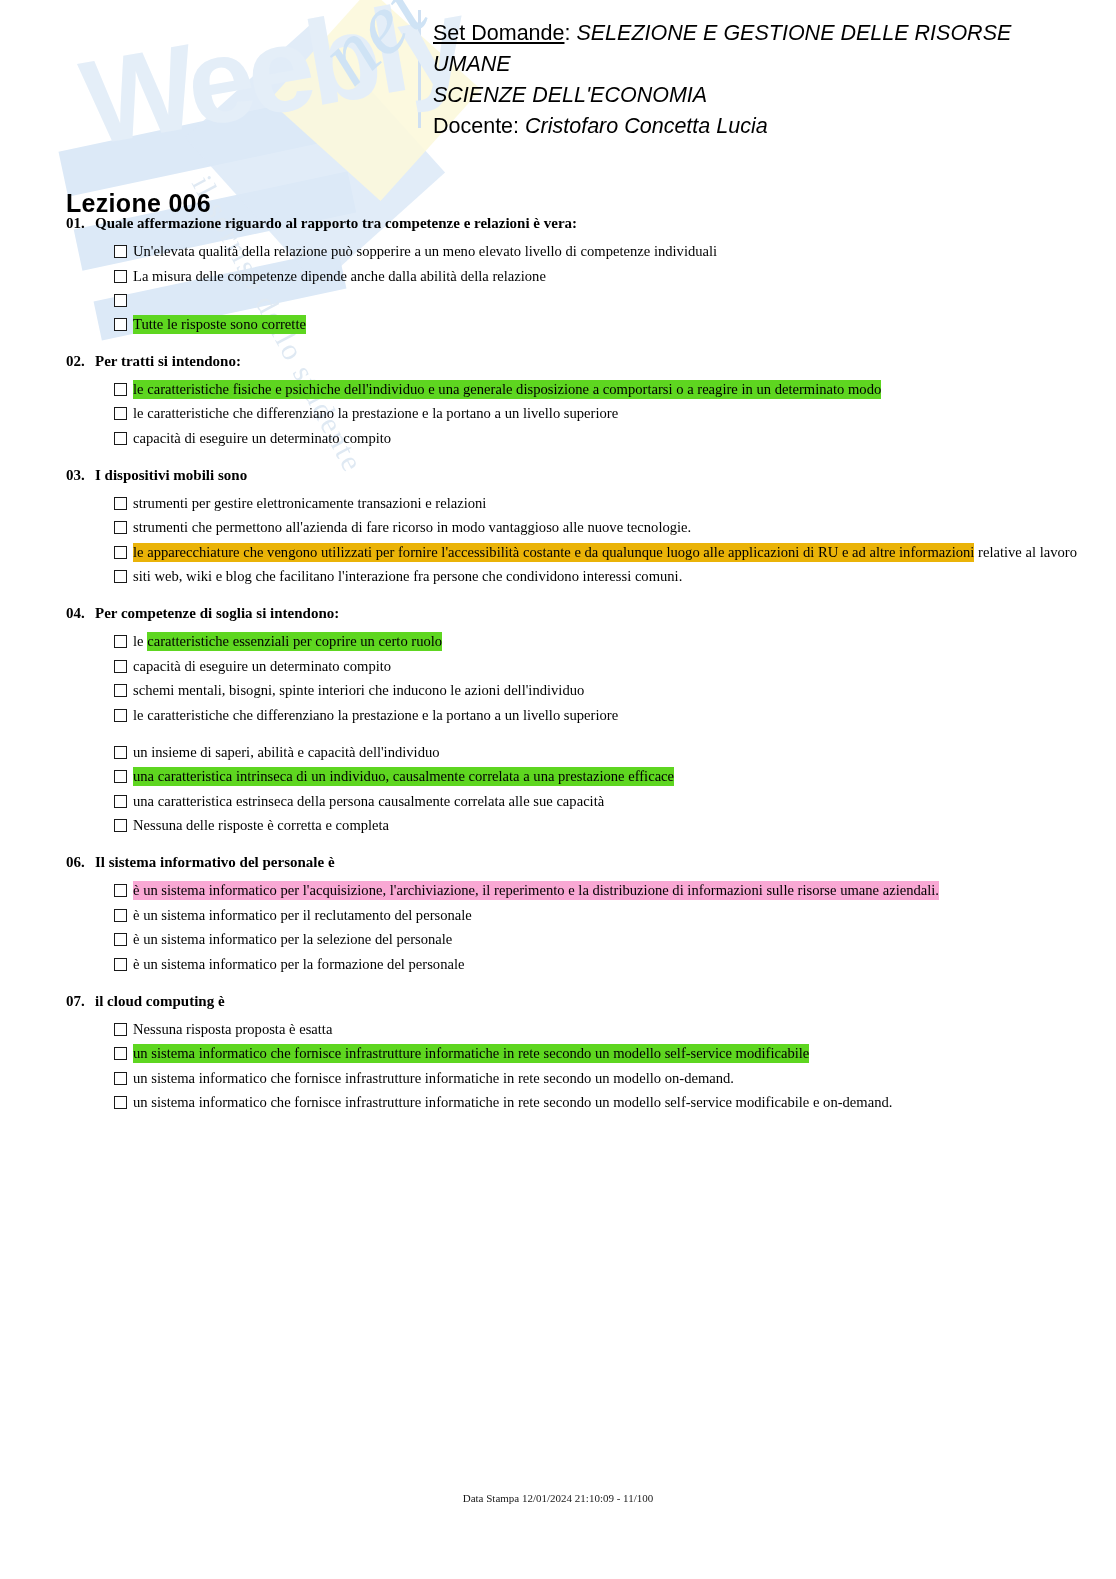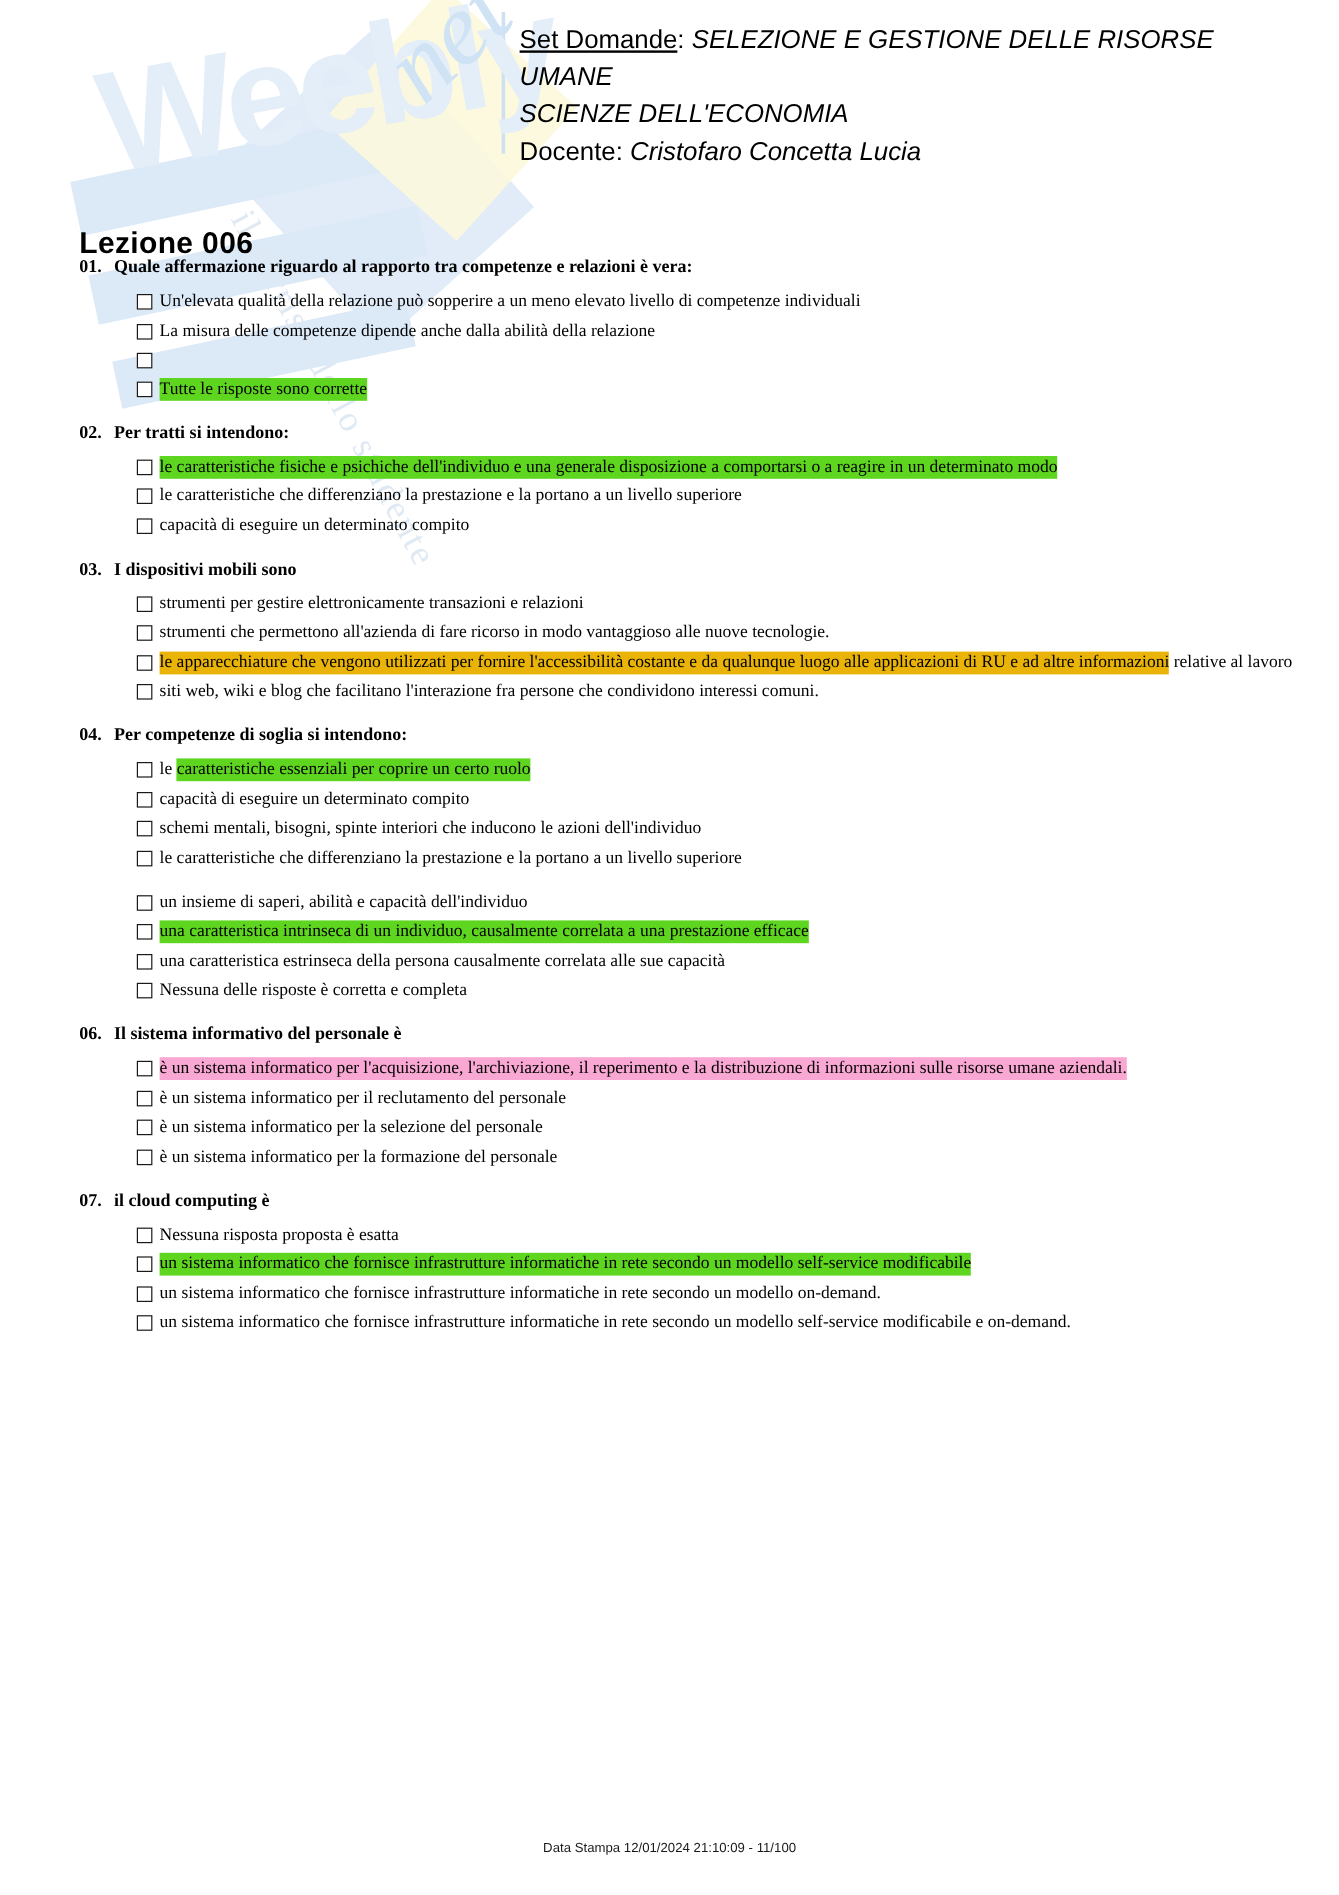--- a/index.html
+++ b/index.html
@@ -163,24 +163,24 @@
   }
   .hl {
     background: #5ed620;
     padding: 1px 0 2px 0;
   }
 
   
   .footer {
     position: absolute;
     left: 0;
-    top: 1534px;
+    top: 1492px;
     width: 1116px;
     text-align: center;
-    font-family: Liberation Sans, sans-serif;
+    font-family: Liberation Serif, serif;
     font-size: 11px;
     color: #1a1a1a;
   }
 </style>
 </head>
 <body>
 
 <div id="watermark">
   <div class="wm-shape wm-band" style="left:60px; top:120px; width:300px; height:46px; transform:rotate(-12deg);"></div>
   <div class="wm-shape wm-band" style="left:75px; top:200px; width:280px; height:42px; transform:rotate(-12deg);"></div>

